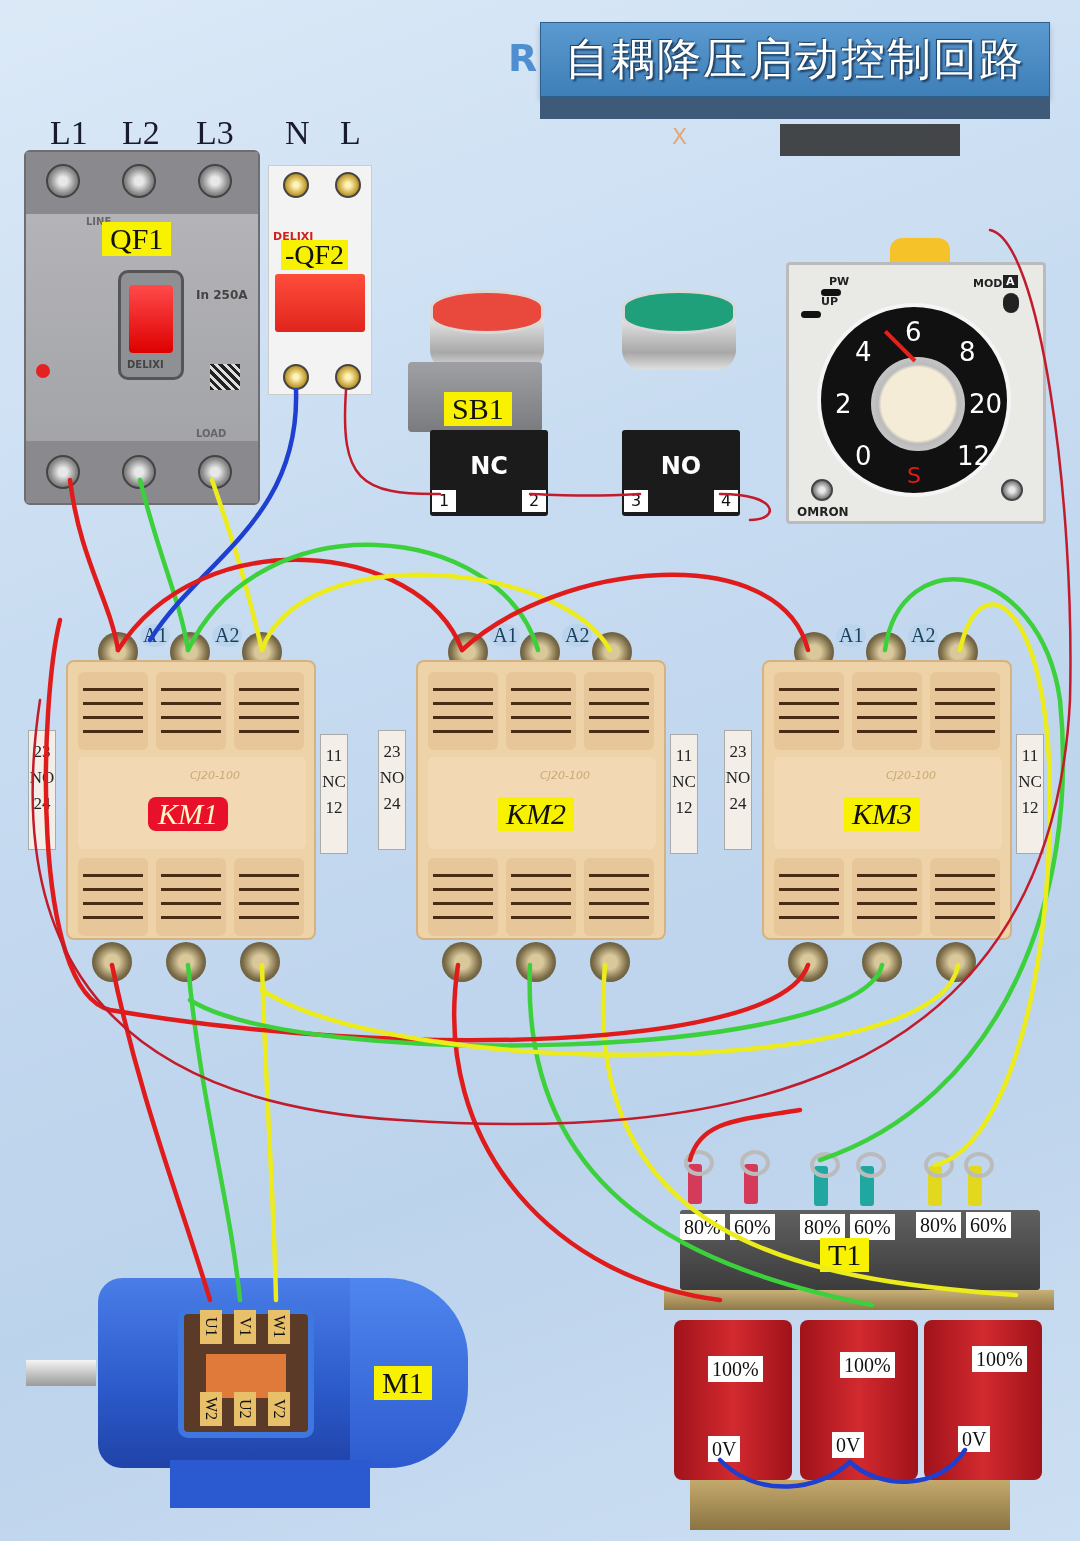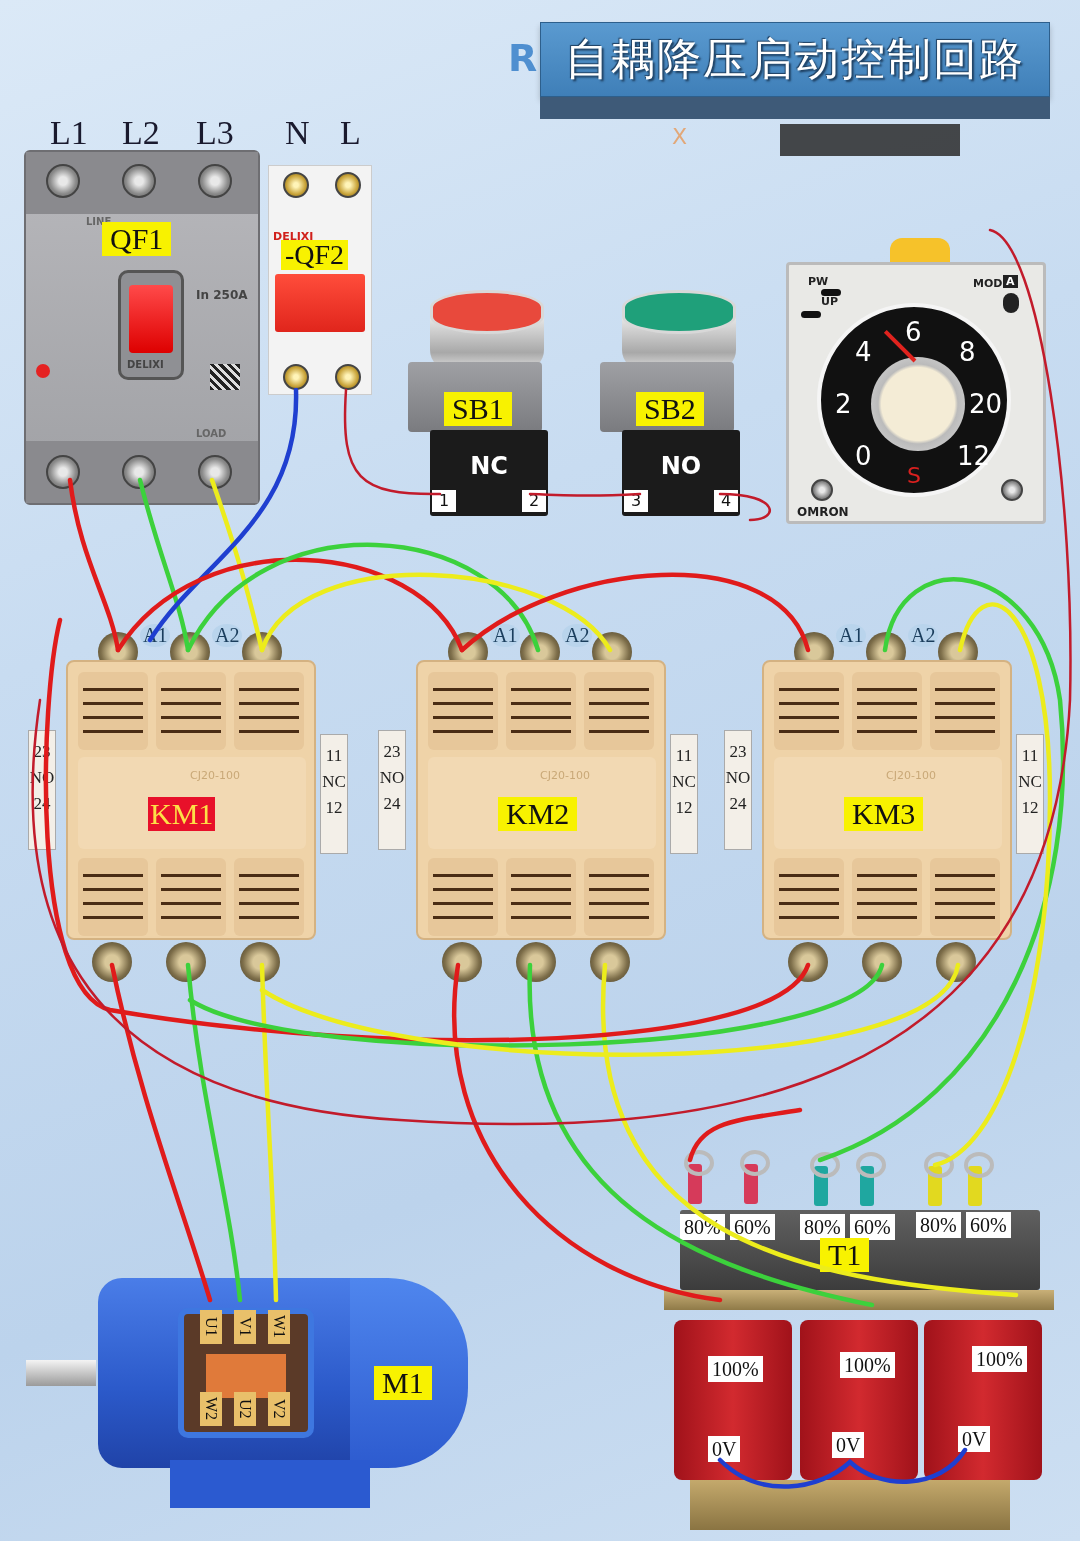--- a/index.html
+++ b/index.html
@@ -36,21 +36,21 @@
   }
   #watermark-text {
     left: 672px; top: 124px; color: #e2a879; font-size: 22px; font-family: "DejaVu Sans", sans-serif;
   }
   
   .ylabel {
     background: #f8f200; color: #111; font-family: "Liberation Serif", serif;
     font-size: 30px; line-height: 34px; padding: 0 8px; display: inline-block;
   }
   .rlabel {
-    background: #e8102a; color: #fde047; font-size: 30px; line-height: 34px; padding: 0 2px; display: inline-block;
+    background: #e8102a; color: #fef9c3; font-size: 30px; line-height: 34px; padding: 0 10px; display: inline-block; border-radius: 8px;
   }
   .terminal-label { font-size: 34px; color: #1a1a2e; }
   
   #qf1 {
     left: 24px; top: 150px; width: 236px; height: 355px;
     background: linear-gradient(180deg, #b8b8bc 0%, #9fa0a4 100%);
     border-radius: 6px; border: 2px solid #6e6e72;
   }
   .qf1-top, .qf1-bottom {
     position: absolute; left: 0; width: 100%; height: 62px; background: #8a8a8e;
@@ -125,21 +125,21 @@
   .ct-body {
     position: absolute; left: 40px; top: 30px; width: 250px; height: 280px;
     background: #efd3a8; border-radius: 8px; border: 2px solid #d4b282;
   }
   .ct-vent {
     position: absolute; width: 70px; height: 78px; background: #e7c79a; border-radius: 6px;
     background-image: repeating-linear-gradient(180deg, transparent 0 8px, #4a2c14 8px 11px, transparent 11px 14px);
     background-size: 60px 60px; background-repeat: no-repeat; background-position: 5px 8px;
   }
   .ct-center {
-    position: absolute; left: 10px; top: 95px; width: 228px; height: 92px; background: #f2d9b3; border-radius: 6px;
+    position: absolute; left: 10px; top: 95px; width: 228px; height: 92px; background: #f2d9b3; border-radius: 6px; font-style: italic;
   }
   .ct-aux {
     position: absolute; width: 28px; height: 120px; background: #f3efe8; border: 1px solid #aaa;
     font-size: 17px; color: #222; text-align: center; line-height: 26px; padding-top: 8px;
   }
   .ct-term {
     position: absolute; width: 40px; height: 40px; border-radius: 50%;
     background: radial-gradient(circle, #d9c89a 25%, #7d6e4a 60%, #3a3320 100%);
   }
   .ct-coil-label {
@@ -250,33 +250,30 @@
   </div>
   <div class="pb-block">
     <div class="pb-mode">NC</div>
     <div class="pb-num" style="left:2px">1</div>
     <div class="pb-num" style="right:2px">2</div>
   </div>
 </div>
 <div class="abs pushbtn" style="left:600px;top:290px">
   <div class="pb-collar"></div>
   <div class="pb-cap" style="background:#1fa07a"></div>
-  <div class="pb-bezel">
-    <div class="abs" style="left:36px;top:30px"><span class="ylabel">SB2</span></div>
-  </div>
   <div class="pb-block">
     <div class="pb-mode">NO</div>
     <div class="pb-num" style="left:2px">3</div>
     <div class="pb-num" style="right:2px">4</div>
   </div>
 </div>
 
 <div class="abs" style="left:890px;top:238px;width:60px;height:26px;background:#f6c22a;border-radius:12px 12px 0 0"></div>
 <div id="timer" class="abs">
-  <div class="abs small-text" style="left:19px;top:10px">PW</div>
+  <div class="abs small-text" style="left:40px;top:10px">PW</div>
   <div class="abs" style="left:32px;top:24px;width:20px;height:7px;background:#111;border-radius:4px"></div>
   <div class="abs small-text" style="left:32px;top:30px">UP</div>
   <div class="abs" style="left:12px;top:46px;width:20px;height:7px;background:#111;border-radius:4px"></div>
   <div class="abs small-text" style="left:184px;top:12px">MODE</div>
   <div class="abs small-text" style="left:214px;top:10px;background:#222;color:#fff;padding:0 3px">A</div>
   <div class="abs" style="left:214px;top:28px;width:16px;height:20px;background:#222;border-radius:8px"></div>
   <div id="timer-dial">
     <div class="dial-num" style="left:34px;top:134px">0</div>
     <div class="dial-num" style="left:14px;top:82px">2</div>
     <div class="dial-num" style="left:34px;top:30px">4</div>

